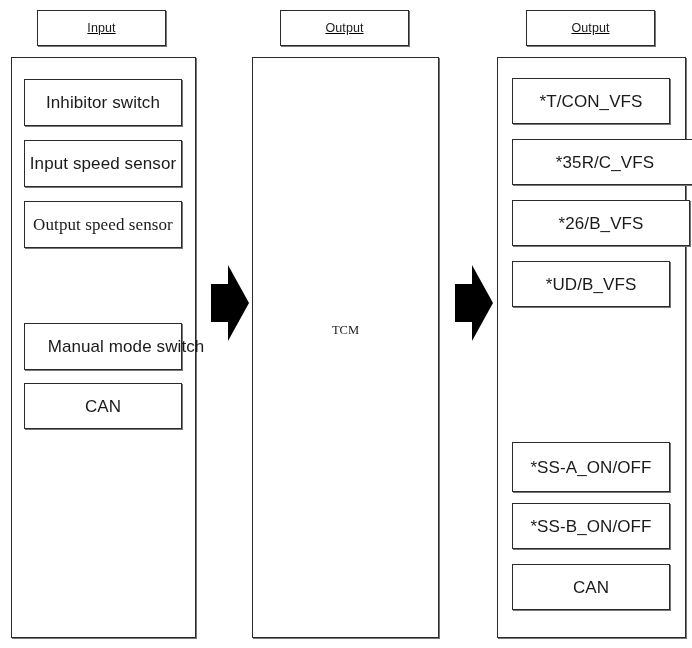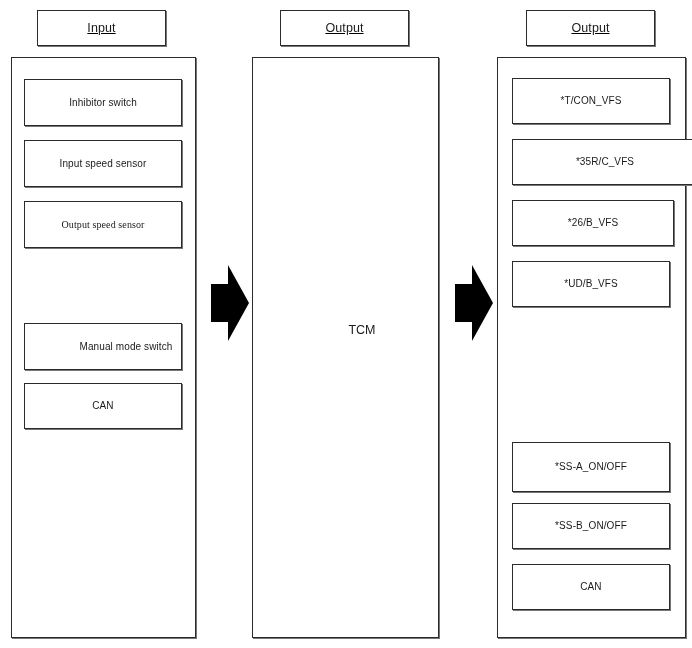--- a/index.html
+++ b/index.html
@@ -54,21 +54,21 @@
     display: flex;
     align-items: center;
     justify-content: center;
     box-sizing: border-box;
     position: absolute;
     background: #ffffff;
     border: 1px solid #2b2b2b;
     box-shadow: 1px 1px 0 0 #767676;
   }
   .item-label {
-    font-size: 10px;
+    font-size: 17px;
     color: #1a1a1a;
     line-height: 1;
     white-space: nowrap;
     letter-spacing: 0.1px;
   }
 
   .center-label {
     position: absolute;
     font-size: 12.5px;
     color: #1a1a1a;
@@ -121,40 +121,40 @@
   </div>
 
   <div class="arrow" style="left:211px; top:265px;">
     <svg viewBox="0 0 38 76" preserveAspectRatio="none" aria-hidden="true">
       <polygon points="0,19 17,19 17,0 38,38 17,76 17,57 0,57" fill="#000000"></polygon>
     </svg>
   </div>
 
   <div class="box col-box" style="left:252px; top:57px; width:187px; height:581px;">
   </div>
-  <div class="center-label" style="left:252px; top:324px; width:220px;">
+  <div class="center-label" style="left:252px; top:324px; width:187px;font-family:Liberation Serif, serif;">
     <span>TCM</span>
   </div>
 
   <div class="arrow" style="left:455px; top:265px;">
     <svg viewBox="0 0 38 76" preserveAspectRatio="none" aria-hidden="true">
       <polygon points="0,19 17,19 17,0 38,38 17,76 17,57 0,57" fill="#000000"></polygon>
     </svg>
   </div>
 
   <div class="box col-box" style="left:497px; top:57px; width:189px; height:581px;">
   </div>
 
   <div class="item-box" style="left:512px; top:78px; width:158px; height:46px;">
     <span class="item-label">*T/CON_VFS</span>
   </div>
   <div class="item-box" style="left:512px; top:139px; width:186px; height:46px;">
     <span class="item-label">*35R/C_VFS</span>
   </div>
-  <div class="item-box" style="left:512px; top:200px; width:162px; height:46px;">
+  <div class="item-box" style="left:512px; top:200px; width:178px; height:46px;">
     <span class="item-label">*26/B_VFS</span>
   </div>
   <div class="item-box" style="left:512px; top:261px; width:158px; height:46px;">
     <span class="item-label">*UD/B_VFS</span>
   </div>
   <div class="item-box" style="left:512px; top:442px; width:158px; height:50px;">
     <span class="item-label">*SS-A_ON/OFF</span>
   </div>
   <div class="item-box" style="left:512px; top:503px; width:158px; height:46px;">
     <span class="item-label">*SS-B_ON/OFF</span>

